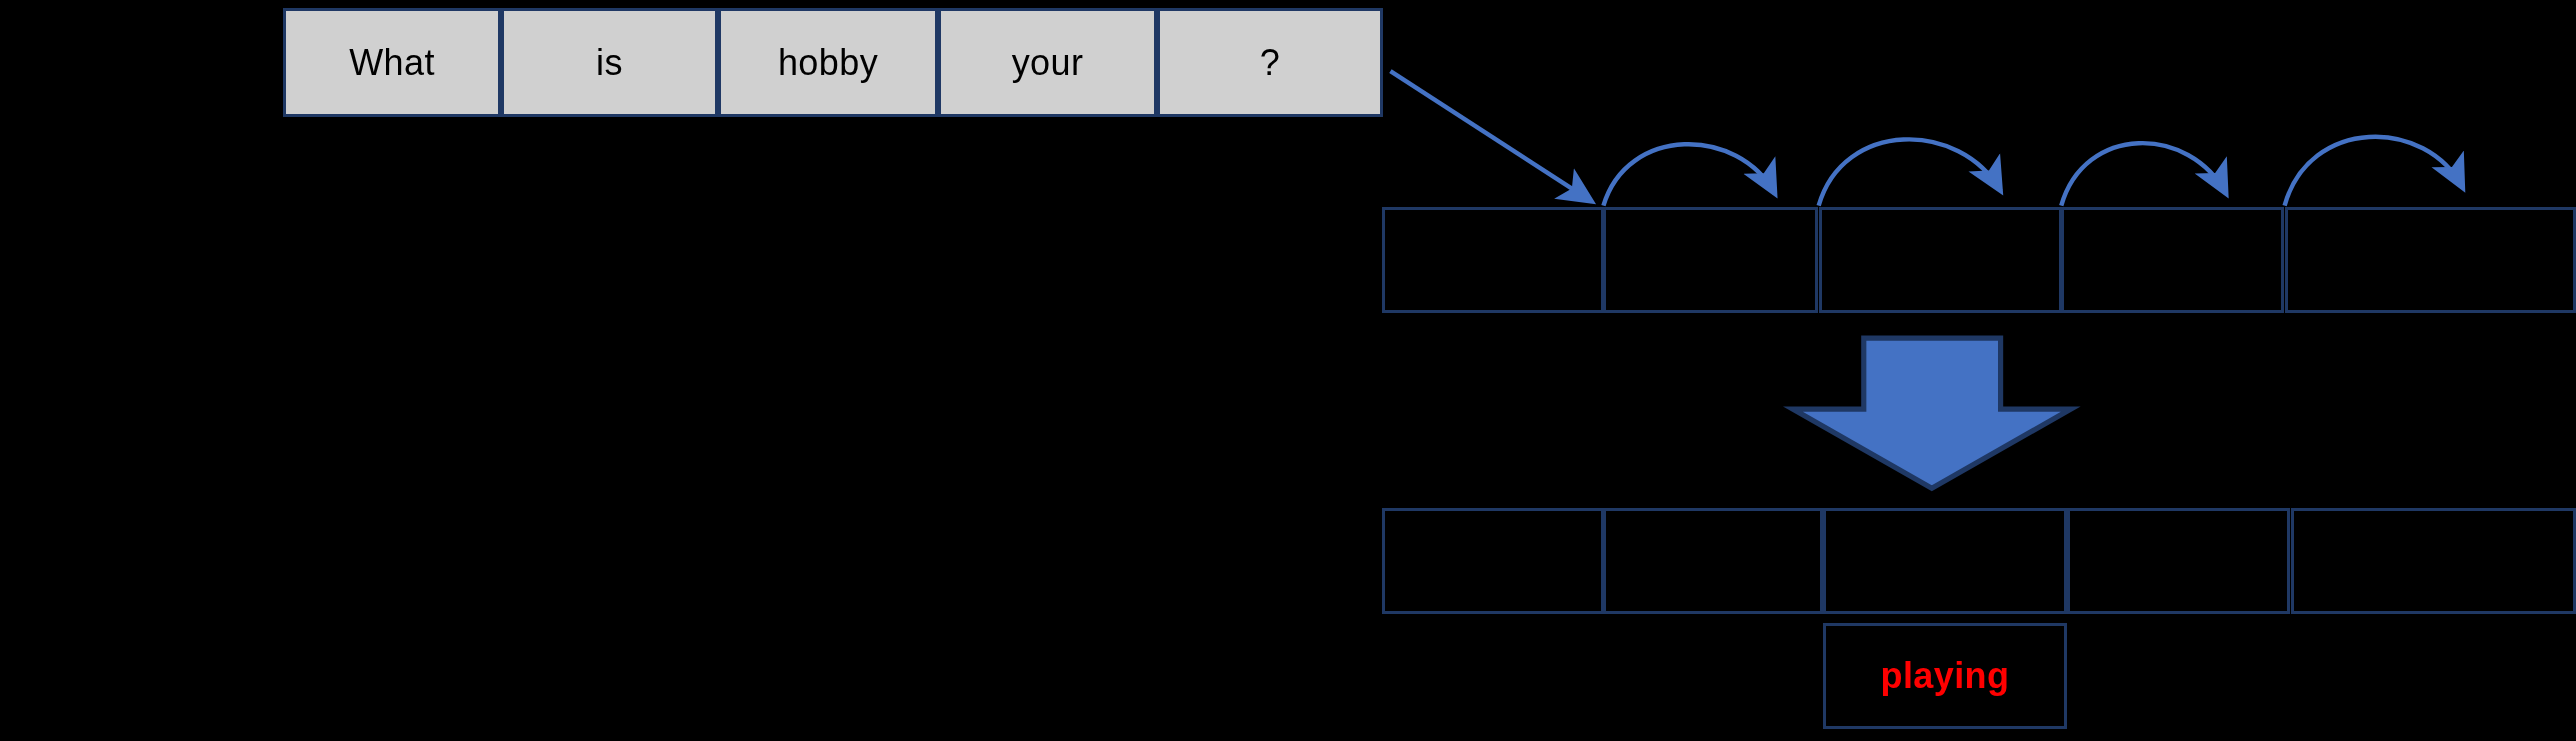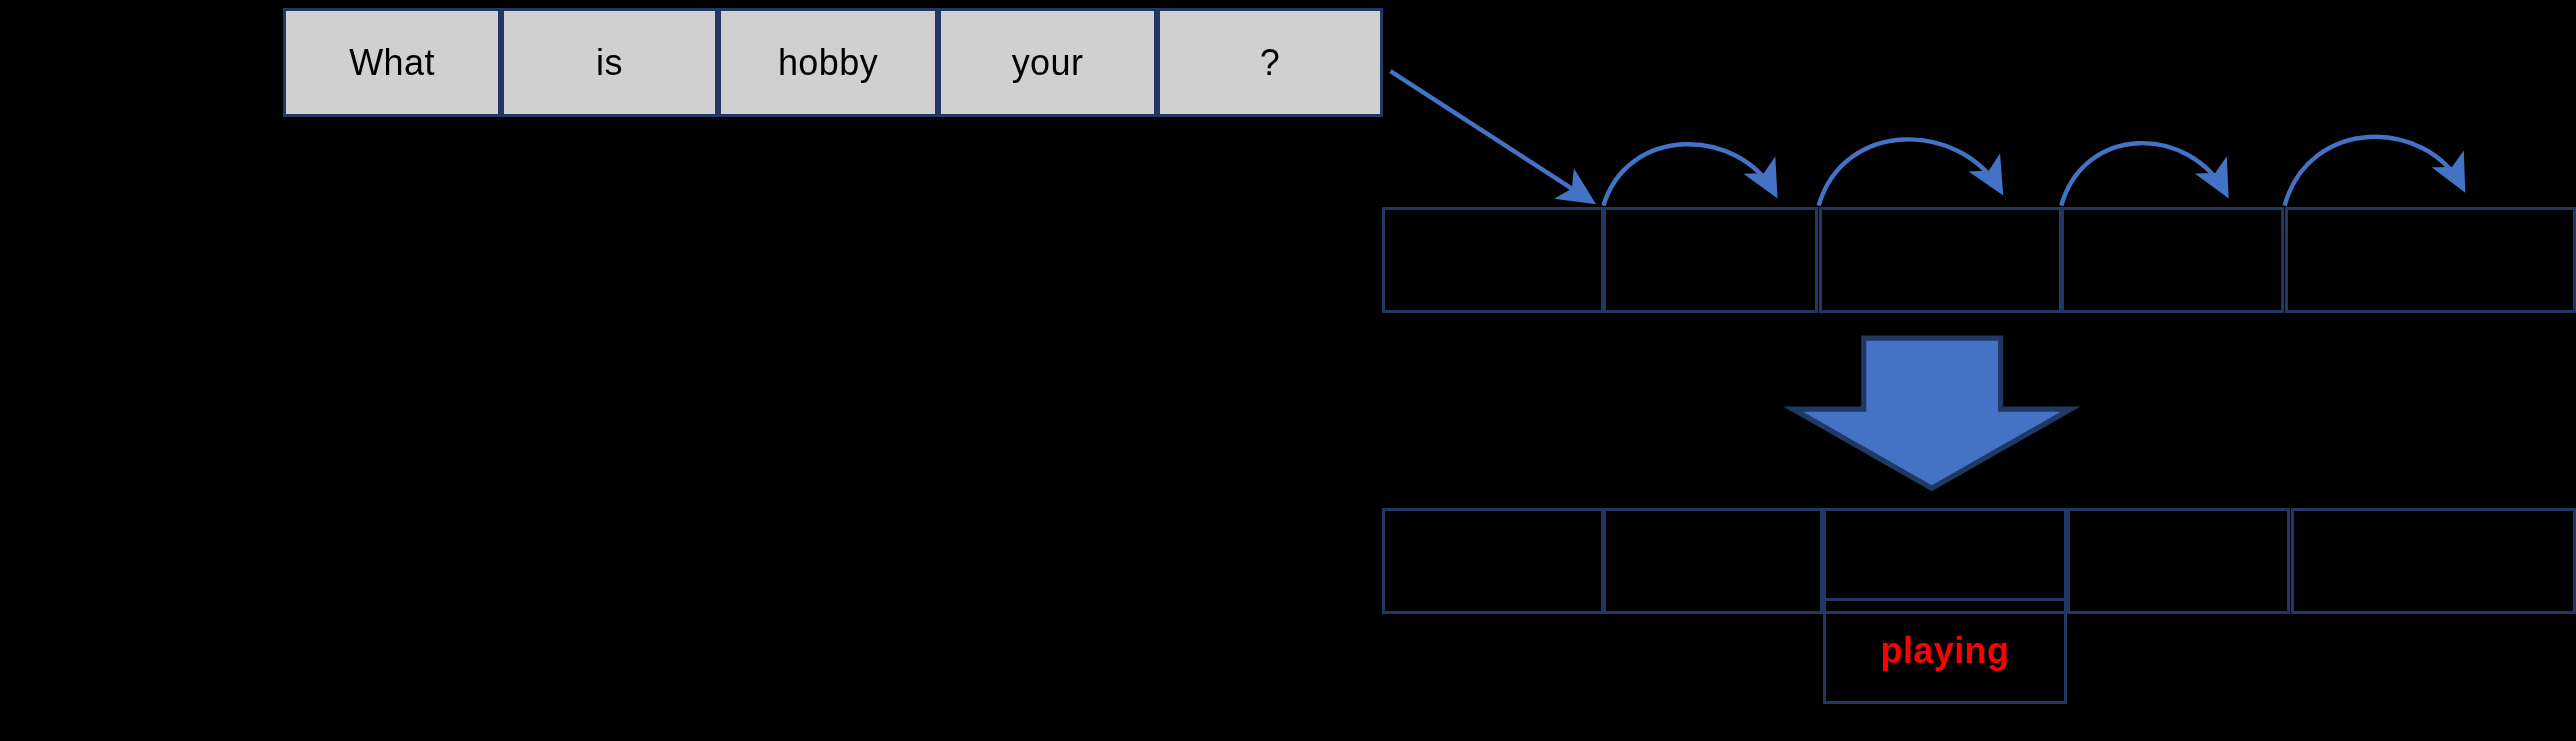--- a/index.html
+++ b/index.html
@@ -104,21 +104,21 @@
       <span></span>
     </div>
     <div class="cell empty" style="left:2067px; top:508px; width:223px; height:106px;">
       <span></span>
     </div>
     <div class="cell empty" style="left:2291px; top:508px; width:285px; height:106px;">
       <span></span>
     </div>
   </div>
 
-  <div class="cell answer" style="left:1823px; top:598px; width:244px; height:106px;">
+  <div class="cell answer" style="left:1823px; top:623px; width:244px; height:106px;">
     <span>playing</span>
   </div>
 
   <svg id="overlay" viewBox="0 0 3483 1003">
     <defs>
       <marker id="arrowHead" markerWidth="9" markerHeight="9" refX="7.4" refY="4.5" orient="auto" markerUnits="strokeWidth">
         <path d="M0,0.4 L8.6,4.5 L0,8.6 L2.1,4.5 Z" fill="#4472C4"></path>
       </marker>
     </defs>
 

